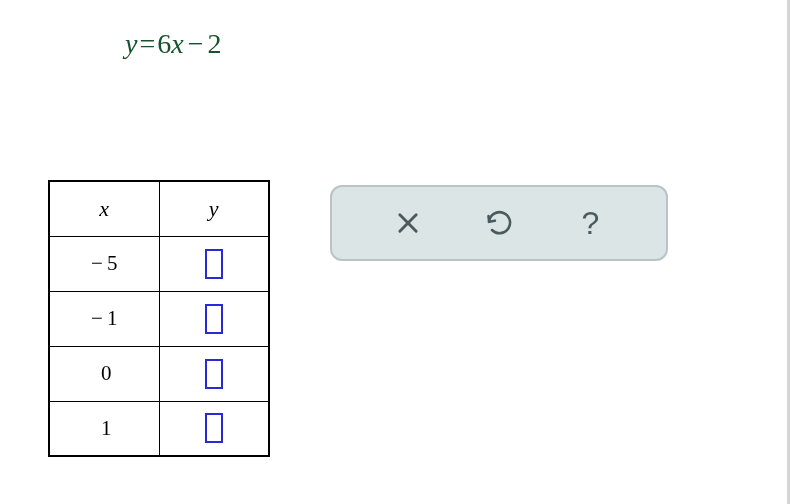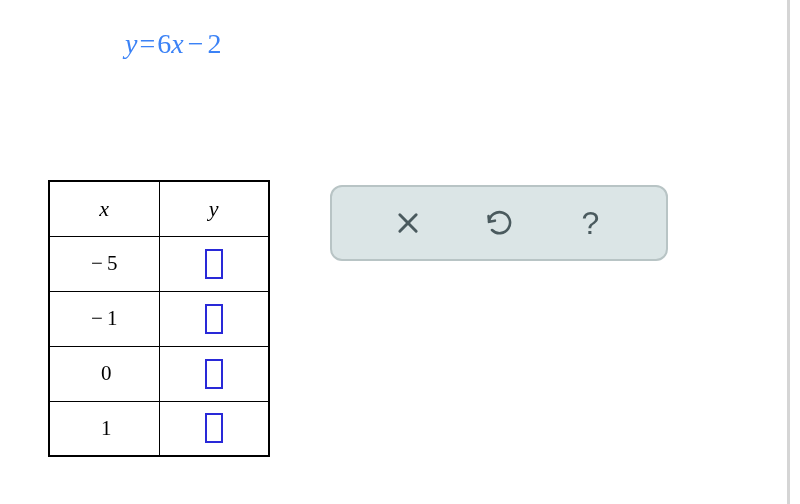--- a/index.html
+++ b/index.html
@@ -24,21 +24,21 @@
       width: 3px;
       background: #d5d5d5;
     }
     
     .equation {
       position: absolute;
       top: 28px;
       left: 125px;
       font-size: 28px;
       font-style: italic;
-      color: #3b82f6;
+      color: #14532d;
     }
     
     .equation .eq {
       font-style: normal;
       margin: 0 2px;
     }
     
     .equation .op {
       font-style: normal;
       margin: 0 4px;

